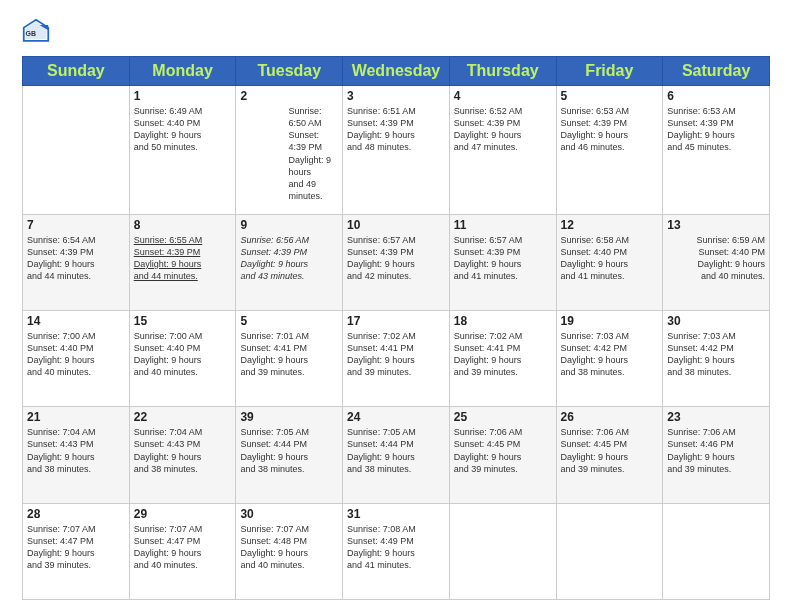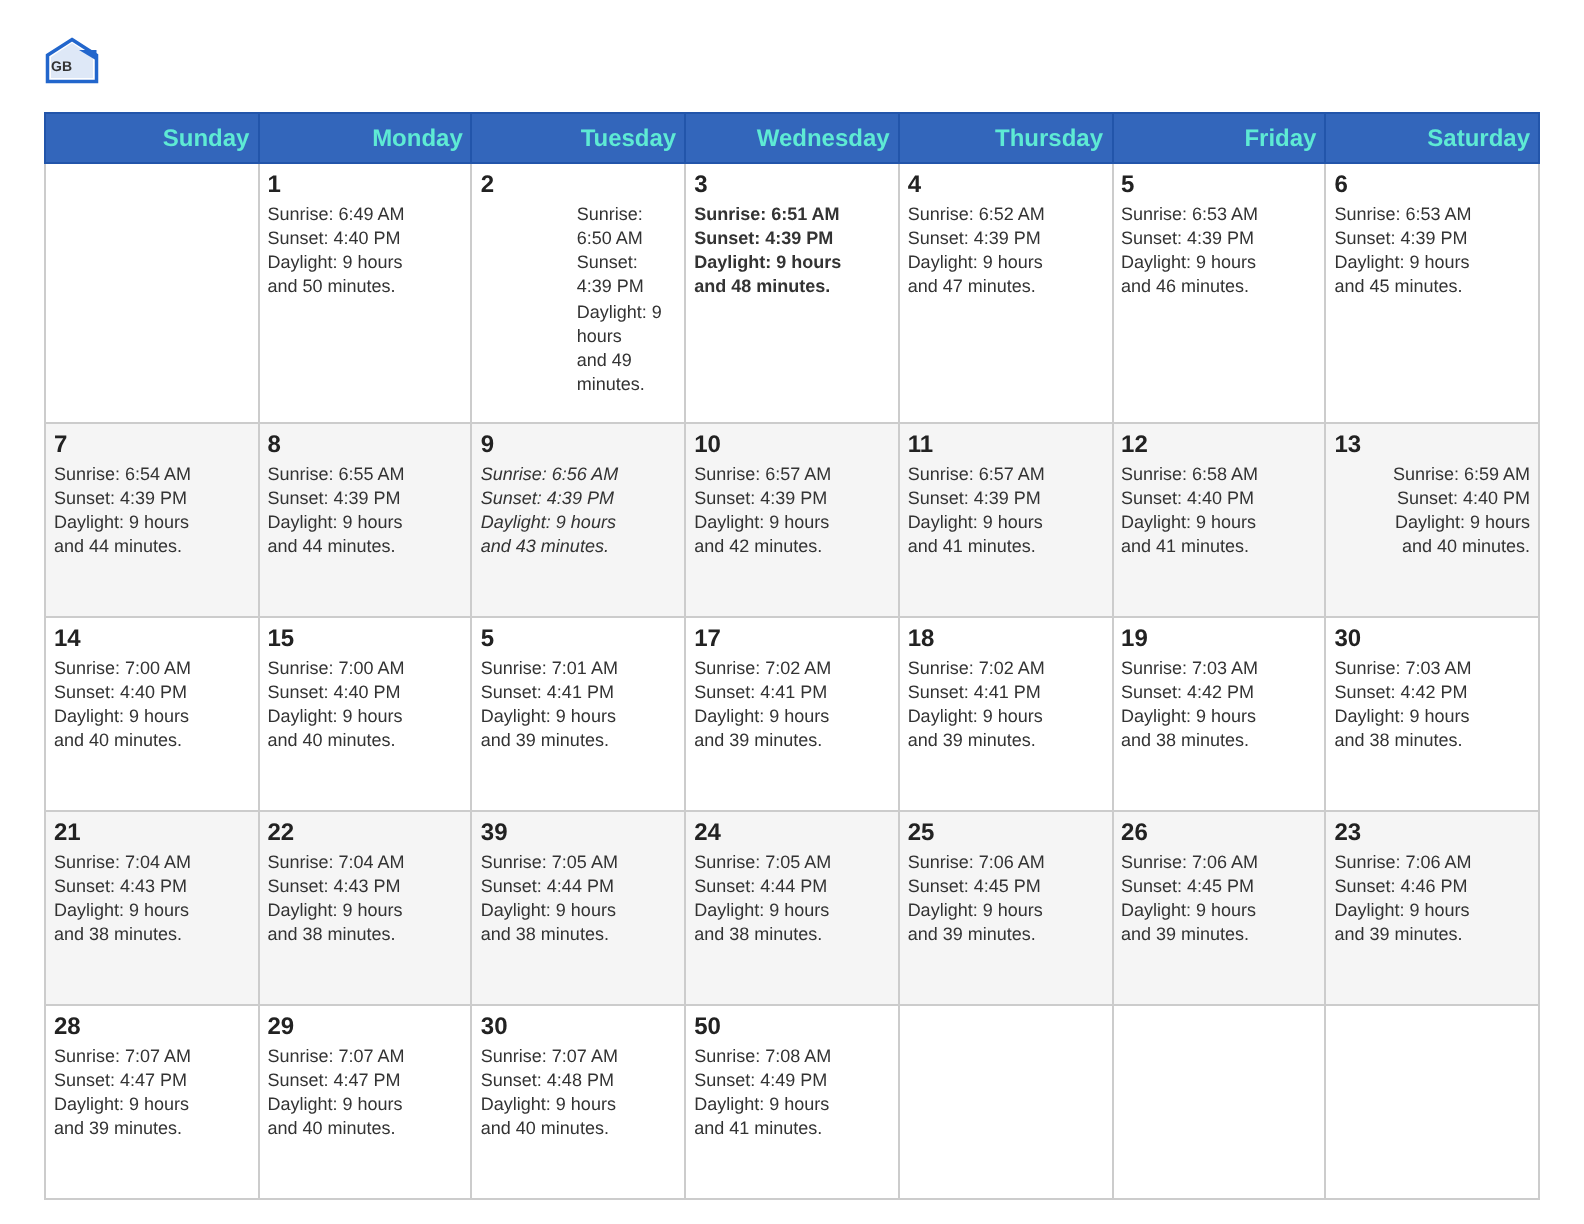--- a/index.html
+++ b/index.html
@@ -53,26 +53,26 @@
       color: #444;
     }
     .calendar {
       width: 100%;
       border-collapse: collapse;
       flex: 1;
       table-layout: fixed;
     }
     .calendar thead th {
       background: #3366bb;
-      color: #5eead4;
-      font-size: 12px;
+      color: #bef264;
+      font-size: 16px;
       font-weight: bold;
       padding: 5px 4px;
       border: 1px solid #2255aa;
-      text-align: right;
+      text-align: center;
     }
     .calendar tbody td {
       border: 1px solid #ccc;
       vertical-align: top;
       padding: 3px 4px;
       font-size: 9.5px;
       color: #333;
       height: 90px;
     }
     .calendar tbody tr:nth-child(even) td {
@@ -143,21 +143,21 @@
           </td>
           <td>
             <span class="day-number">2</span>
             <div class="cell-info" style="white-space: pre-line; margin-left: 48px;">Sunrise: 6:50 AM
 Sunset: 4:39 PM
 Daylight: 9 hours
 and 49 minutes.</div>
           </td>
           <td>
             <span class="day-number">3</span>
-            <div class="cell-info" style="white-space: pre-line; font-weight: bold;">Sunrise: 6:51 AM
+            <div class="cell-info" style="white-space: pre-line;">Sunrise: 6:51 AM
 Sunset: 4:39 PM
 Daylight: 9 hours
 and 48 minutes.</div>
           </td>
           <td>
             <span class="day-number">4</span>
             <div class="cell-info" style="white-space: pre-line;">Sunrise: 6:52 AM
 Sunset: 4:39 PM
 Daylight: 9 hours
 and 47 minutes.</div>
@@ -180,21 +180,21 @@
         <tr>
           <td>
             <span class="day-number">7</span>
             <div class="cell-info" style="white-space: pre-line;">Sunrise: 6:54 AM
 Sunset: 4:39 PM
 Daylight: 9 hours
 and 44 minutes.</div>
           </td>
           <td>
             <span class="day-number">8</span>
-            <div class="cell-info" style="white-space: pre-line;">Sunrise: 6:55 AM
+            <div class="cell-info" style="white-space: pre-line; text-decoration: underline;">Sunrise: 6:55 AM
 Sunset: 4:39 PM
 Daylight: 9 hours
 and 44 minutes.</div>
           </td>
           <td>
             <span class="day-number">9</span>
             <div class="cell-info" style="white-space: pre-line; font-style: italic;">Sunrise: 6:56 AM
 Sunset: 4:39 PM
 Daylight: 9 hours
 and 43 minutes.</div>
@@ -346,21 +346,21 @@
 and 40 minutes.</div>
           </td>
           <td>
             <span class="day-number">30</span>
             <div class="cell-info" style="white-space: pre-line;">Sunrise: 7:07 AM
 Sunset: 4:48 PM
 Daylight: 9 hours
 and 40 minutes.</div>
           </td>
           <td>
-            <span class="day-number">50</span>
+            <span class="day-number">31</span>
             <div class="cell-info" style="white-space: pre-line;">Sunrise: 7:08 AM
 Sunset: 4:49 PM
 Daylight: 9 hours
 and 41 minutes.</div>
           </td>
           <td></td>
           <td></td>
           <td></td>
         </tr>
       </tbody>

